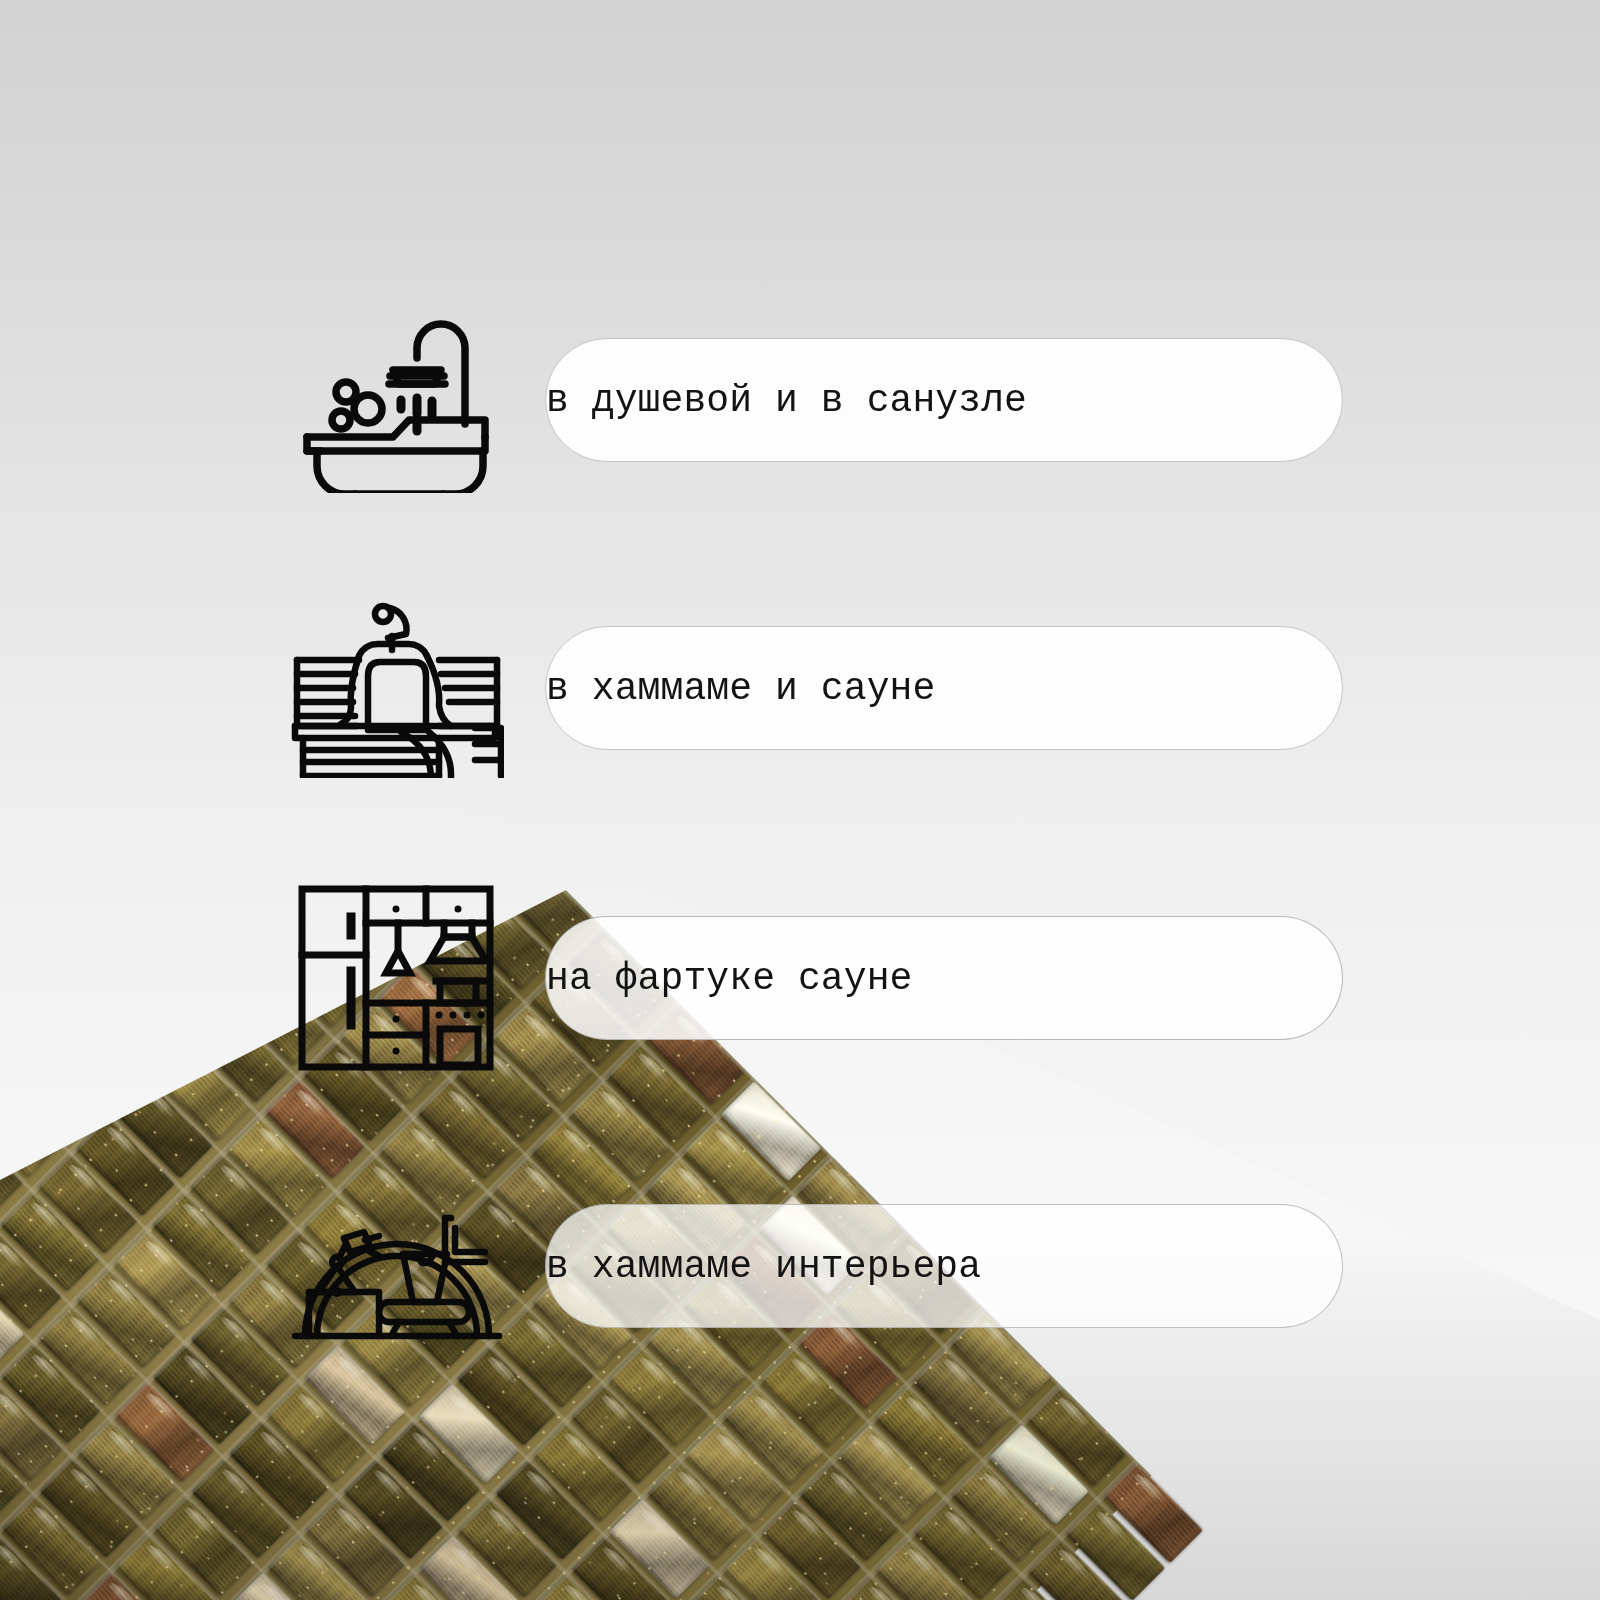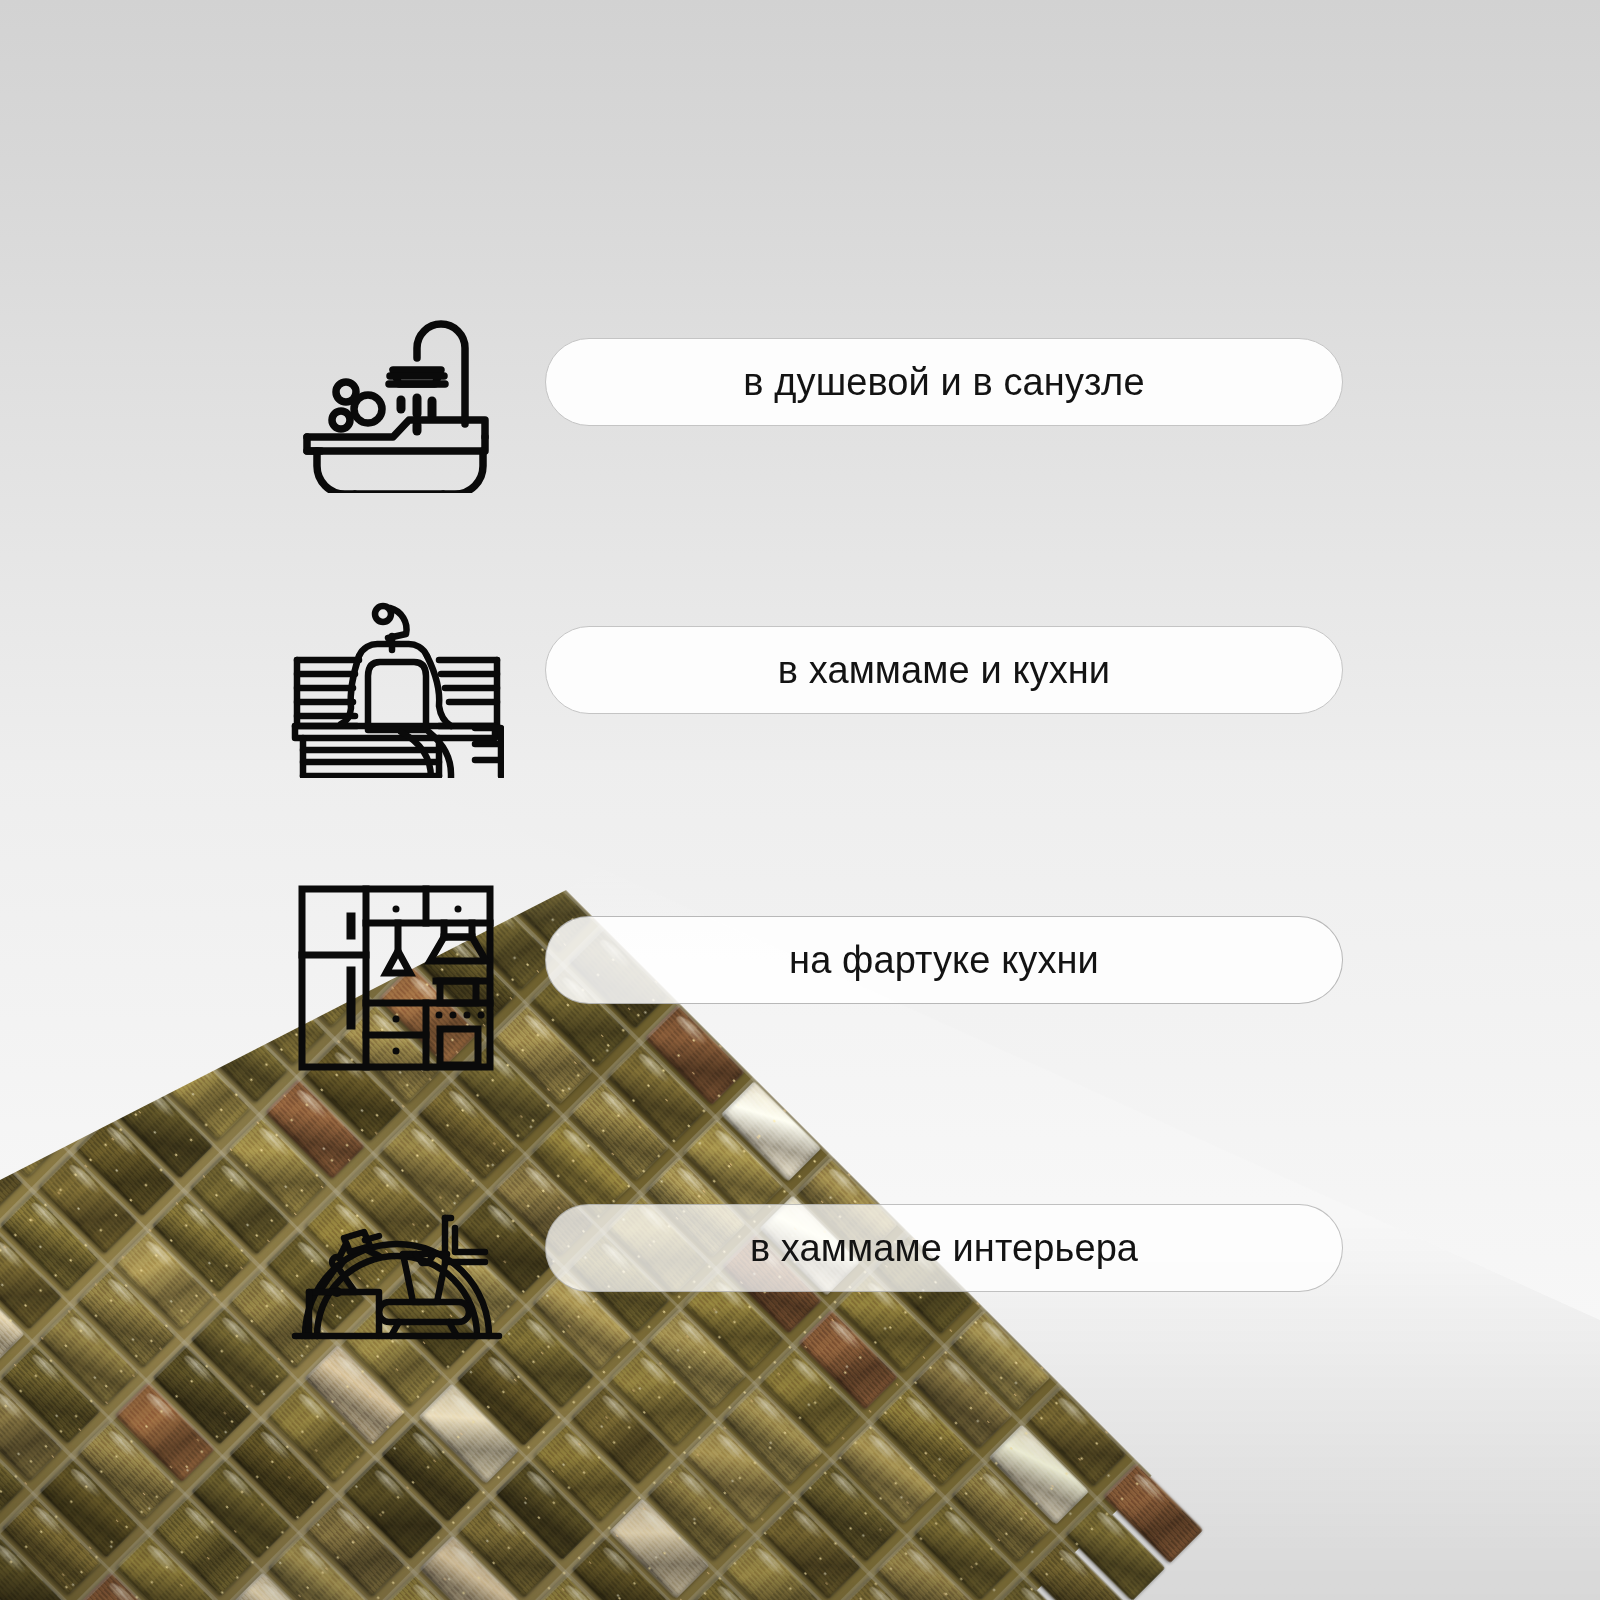--- a/index.html
+++ b/index.html
@@ -88,23 +88,23 @@
 
   
   .row{position:absolute;left:0;width:1600px;height:180px;}
   #row-1{top:310px;} #row-2{top:598px;} #row-3{top:888px;} #row-4{top:1176px;}
 
   .icon-box{position:absolute;left:272px;top:0;width:248px;height:180px;
     display:flex;align-items:center;justify-content:center;}
   .icon-box svg{display:block;}
 
   .pill{
-    position:absolute;left:545px;width:798px;height:88px;top:28px;
+    position:absolute;left:545px;width:798px;height:124px;top:28px;
     box-sizing:border-box;border-radius:62px;
-    display:flex;align-items:center;justify-content:center;
+    display:flex;align-items:center;justify-content:flex-start;font-family:Liberation Mono, monospace;
   }
   .pill-label{font-size:38px;color:#131313;white-space:nowrap;letter-spacing:.1px;}
   .pill-solid{background:#fdfdfd;border:1.5px solid #c4c4c4;}
   .pill-glass-a{background:rgba(255,255,255,.86);border:1.5px solid rgba(160,160,160,.75);}
   .pill-glass-b{background:rgba(255,255,255,.74);border:1.5px solid rgba(150,150,150,.6);}
 </style>
 </head>
 <body>
 
 <div id="stage">
@@ -343,21 +343,21 @@
 
         <path d="M70 58 q-10 30 -8 52 q-1 12 -10 16"></path>
 
         <path d="M138 58 q14 28 12 50 q2 14 12 20"></path>
 
         <path d="M140 134 q22 18 22 42 v4"></path>
         <path d="M112 134 q30 16 30 46 v-2"></path>
       </svg>
     </div>
     <div class="pill pill-solid">
-      <span class="pill-label">в хаммаме и кухни</span>
+      <span class="pill-label">в хаммаме и сауне</span>
     </div>
   </div>
 
   <div class="row" id="row-3">
     <div class="icon-box">
       <svg width="200" height="190" viewBox="0 0 200 190" fill="none" stroke="#0a0a0a" stroke-width="7" stroke-linecap="square" stroke-linejoin="miter">
 
         <rect x="6" y="6" width="188" height="178"></rect>
 
         <path d="M70 6 V184"></path>
@@ -392,21 +392,21 @@
 
         <circle cx="143" cy="132" r="3.5" fill="#0a0a0a" stroke="none"></circle>
         <circle cx="157" cy="132" r="3.5" fill="#0a0a0a" stroke="none"></circle>
         <circle cx="171" cy="132" r="3.5" fill="#0a0a0a" stroke="none"></circle>
         <circle cx="185" cy="132" r="3.5" fill="#0a0a0a" stroke="none"></circle>
 
         <rect x="144" y="146" width="38" height="36"></rect>
       </svg>
     </div>
     <div class="pill pill-glass-a">
-      <span class="pill-label">на фартуке кухни</span>
+      <span class="pill-label">на фартуке сауне</span>
     </div>
   </div>
 
   <div class="row" id="row-4">
     <div class="icon-box">
       <svg width="215" height="165" viewBox="0 0 215 165" fill="none" stroke="#0a0a0a" stroke-width="6.5" stroke-linecap="round" stroke-linejoin="round">
 
         <path d="M16 152 a92 92 0 1 1 184 0"></path>
 
         <path d="M28 152 a80 80 0 1 1 160 0"></path>

